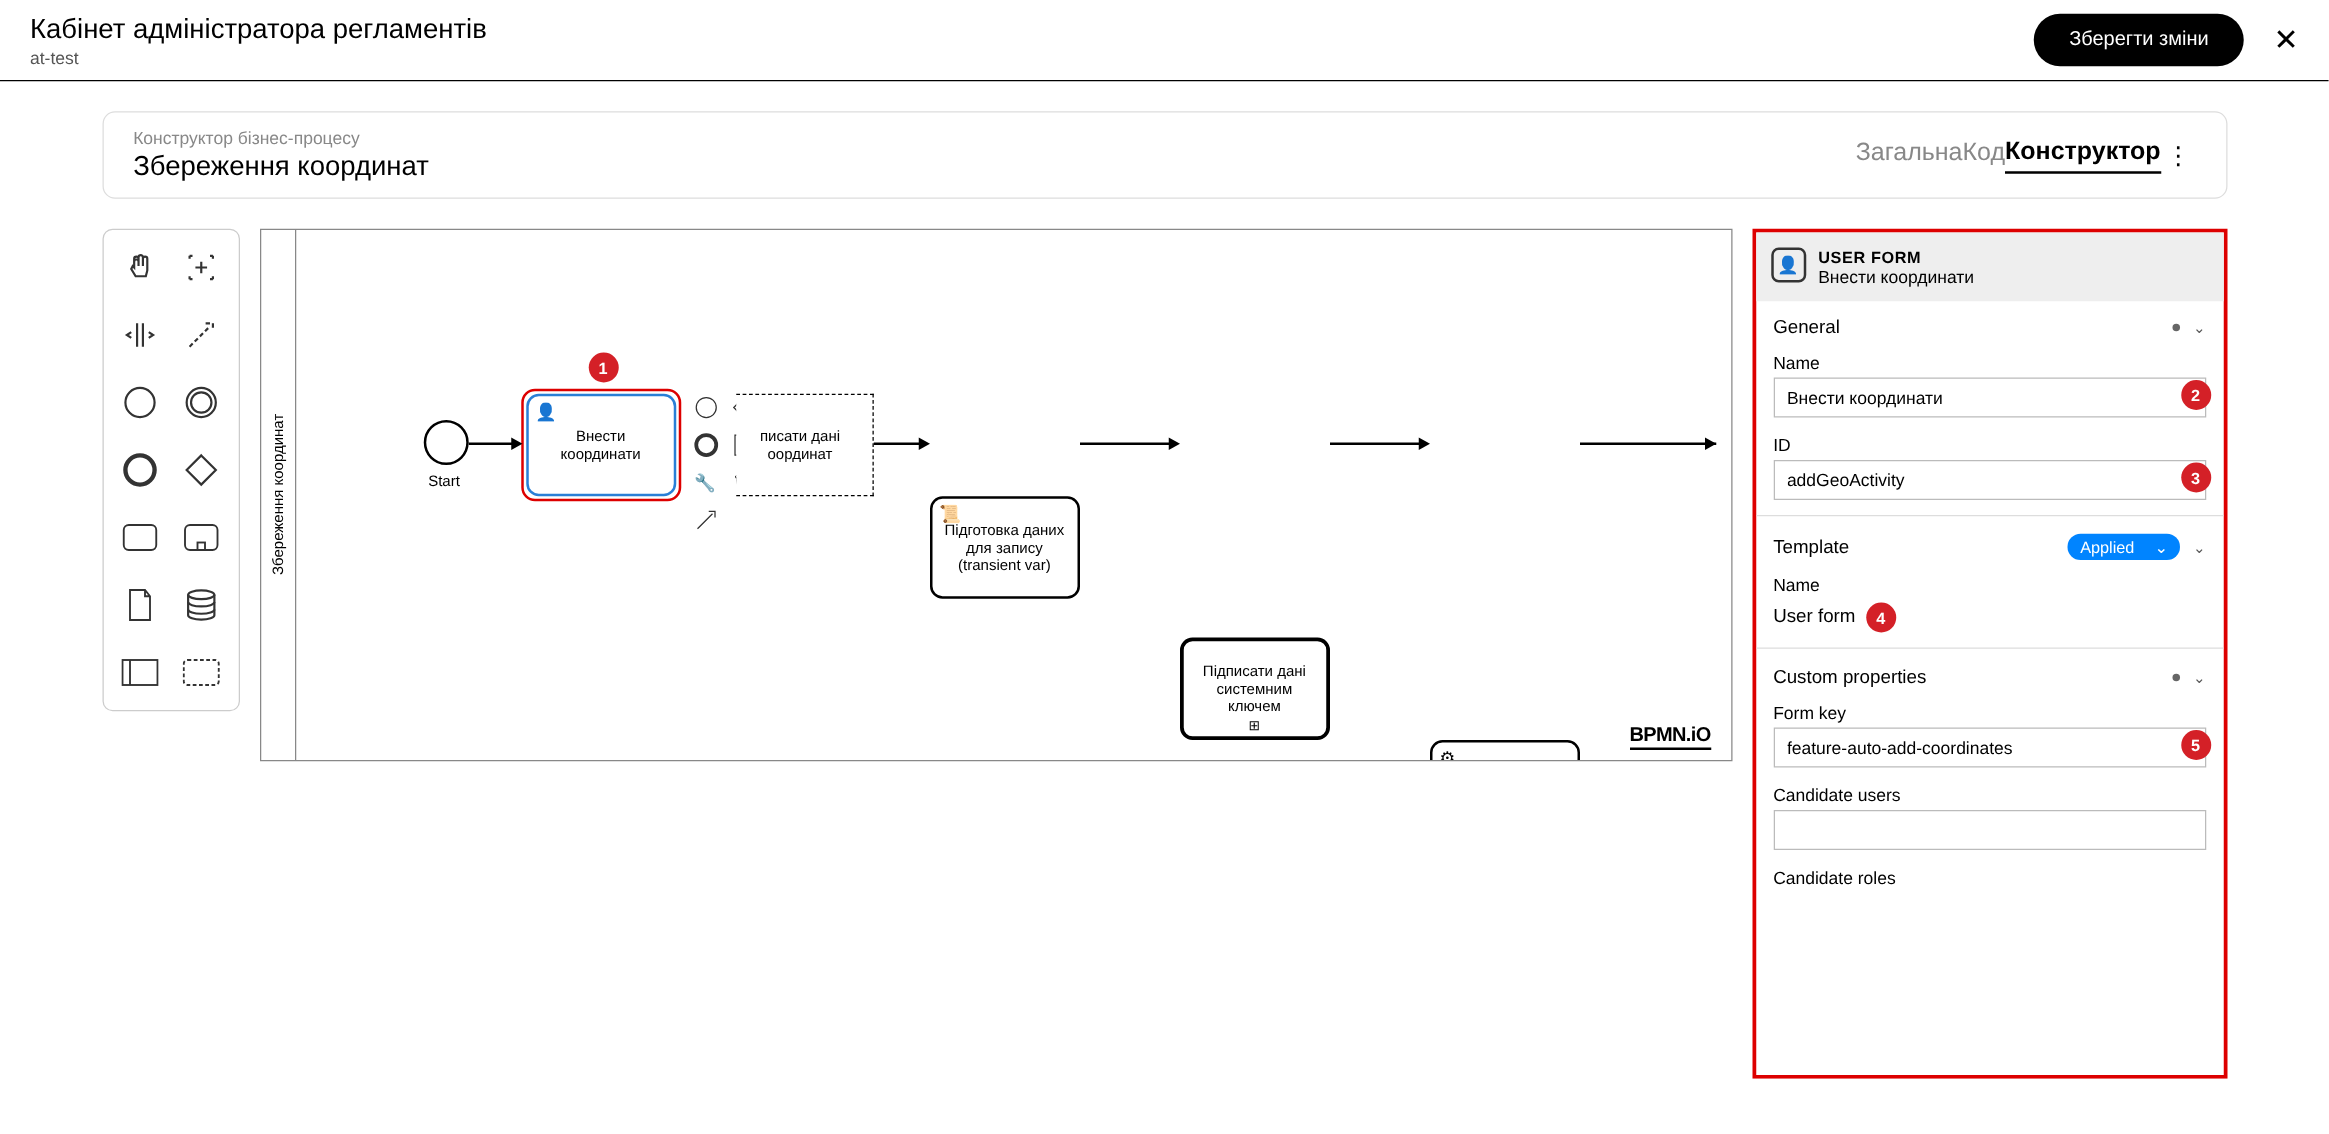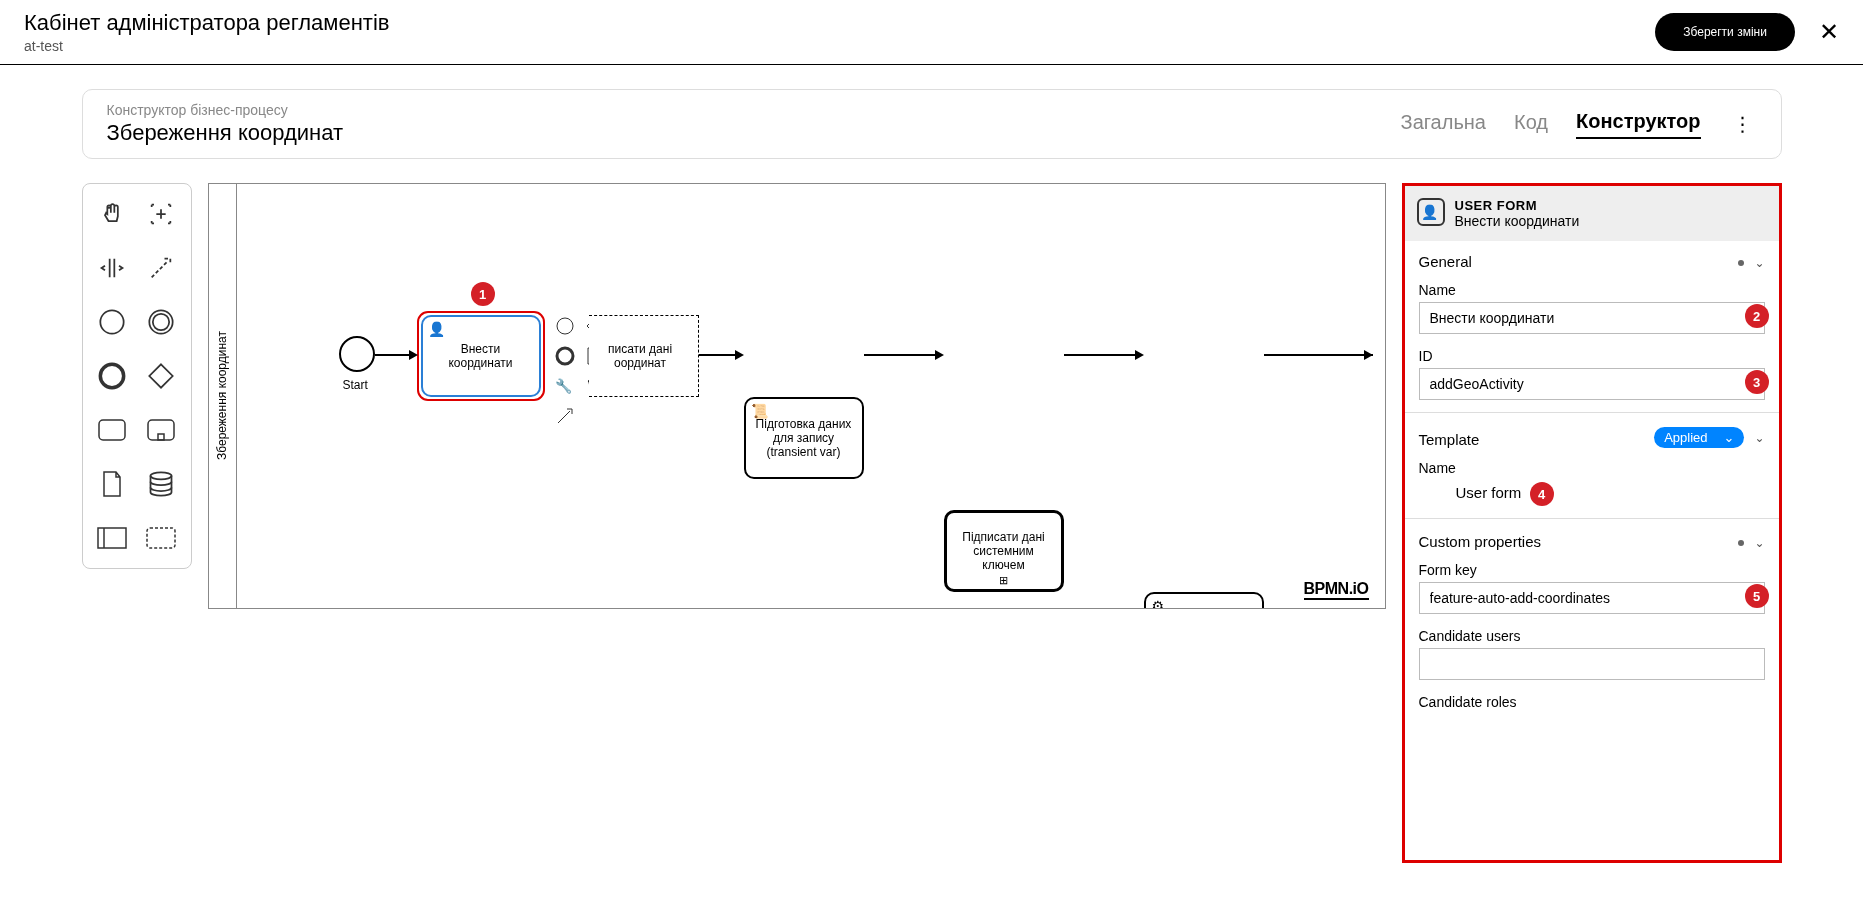--- a/index.html
+++ b/index.html
@@ -4,30 +4,30 @@
 <style>
 * { box-sizing: border-box; margin: 0; padding: 0; }
 body { font-family: -apple-system, BlinkMacSystemFont, "Segoe UI", Arial, sans-serif; background: #fff; color: #000; }
 
 
 .header { display: flex; align-items: center; justify-content: space-between; padding: 10px 24px; border-bottom: 1px solid #000; }
 .header-left { display: flex; flex-direction: column; }
 .header-title { font-size: 22px; font-weight: 500; }
 .header-sub { font-size: 14px; color: #555; margin-top: 2px; }
 .header-right { display: flex; align-items: center; gap: 24px; }
-.save-btn { background: #000; color: #fff; border: none; border-radius: 24px; padding: 12px 28px; font-size: 12px; font-weight: 500; cursor: pointer; }
+.save-btn { background: #000; color: #fff; border: none; border-radius: 24px; padding: 12px 28px; font-size: 16px; font-weight: 500; cursor: pointer; }
 .close-x { font-size: 24px; cursor: pointer; }
 
 
 .container { max-width: 1820px; margin: 0 auto; }
 .subheader { margin: 24px 60px; border: 1px solid #ddd; border-radius: 10px; padding: 12px 24px; display: flex; align-items: center; justify-content: space-between; }
 .subheader-left { display: flex; flex-direction: column; }
 .subheader-crumb { font-size: 14px; color: #888; }
 .subheader-title { font-size: 22px; font-weight: 500; margin-top: 2px; }
-.subheader-tabs { display: flex; align-items: center; gap: 28px; }
+.subheader-tabs { display: flex; align-items: center; }
 .tab { font-size: 20px; color: #888; cursor: pointer; padding-bottom: 4px; }
 .tab.active { color: #000; font-weight: 700; border-bottom: 2px solid #000; }
 .kebab { font-size: 20px; cursor: pointer; padding: 0 4px; }
 
 
 .main { display: flex; margin: 0 60px; gap: 16px; align-items: flex-start; }
 
 
 .palette { width: 110px; border: 1px solid #ccc; border-radius: 8px; padding: 12px 8px; display: grid; grid-template-columns: 1fr 1fr; gap: 18px 6px; }
 .palette-item { display: flex; align-items: center; justify-content: center; height: 36px; cursor: pointer; }
@@ -64,28 +64,28 @@
 
 .panel { width: 380px; border: 3px solid #d00; height: 680px; display: flex; flex-direction: column; }
 .panel-header { background: #eee; padding: 12px; display: flex; gap: 10px; align-items: flex-start; }
 .panel-header-icon { width: 28px; height: 28px; border: 2px solid #333; border-radius: 6px; display: flex; align-items: center; justify-content: center; font-size: 14px; }
 .panel-header-text { display: flex; flex-direction: column; }
 .panel-header-type { font-size: 13px; font-weight: 700; letter-spacing: 0.5px; }
 .panel-header-name { font-size: 14px; }
 .panel-body { flex: 1; overflow-y: auto; padding: 0; position: relative; }
 .panel-body::-webkit-scrollbar { width: 14px; }
 .panel-body::-webkit-scrollbar-thumb { background: #bbb; border-radius: 2px; }
-.section-header { display: flex; align-items: flex-end; justify-content: space-between; padding: 12px 14px 8px; font-size: 15px; }
+.section-header { display: flex; align-items: center; justify-content: space-between; padding: 12px 14px 8px; font-size: 15px; }
 .section-header-right { display: flex; align-items: center; gap: 10px; }
 .dot { width: 6px; height: 6px; background: #666; border-radius: 50%; }
 .chev { font-size: 12px; color: #555; cursor: pointer; }
 .field { padding: 4px 14px 10px; position: relative; }
 .field-label { font-size: 14px; margin-bottom: 4px; display: block; }
 .field-input { width: 100%; border: 1px solid #bbb; padding: 7px 10px; font-size: 14px; background: #fff; }
-.field-static { font-size: 15px; padding-top: 2px; margin-left: 37px; }
+.field-static { font-size: 15px; padding-top: 2px; }
 .applied-chip { background: #0084ff; color: #fff; border-radius: 12px; padding: 3px 10px; font-size: 13px; display: inline-flex; align-items: center; gap: 16px; cursor: pointer; }
 .hr { border: none; border-top: 1px solid #ddd; margin: 2px 0; }
 </style>
 </head>
 <body>
 
 <div class="header">
   <div class="header-left">
     <div class="header-title">Кабінет адміністратора регламентів</div>
     <div class="header-sub">at-test</div>

